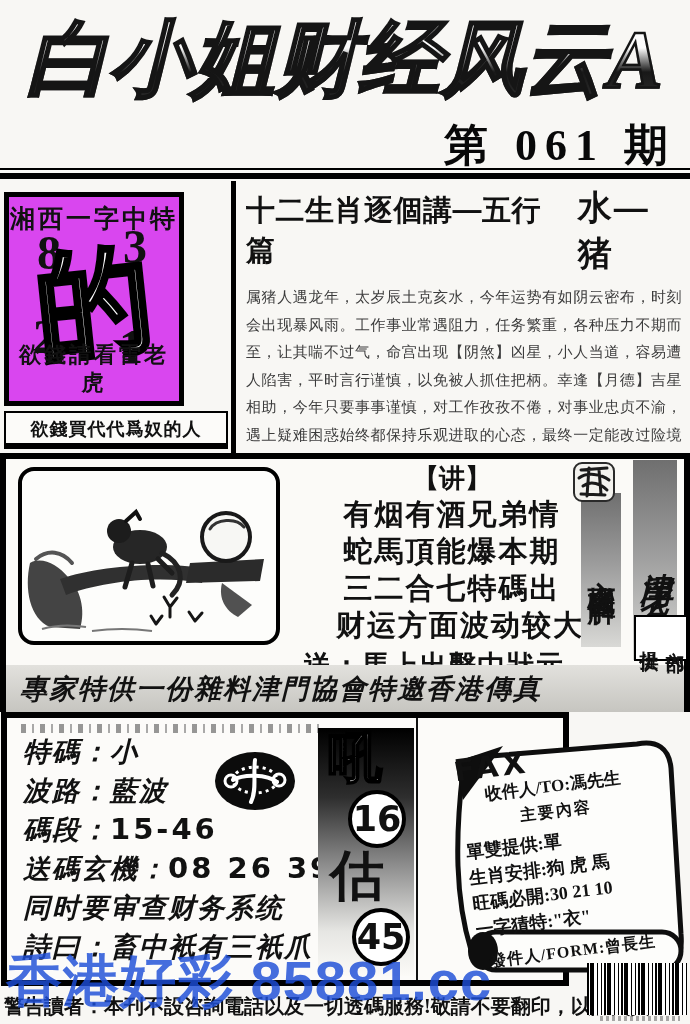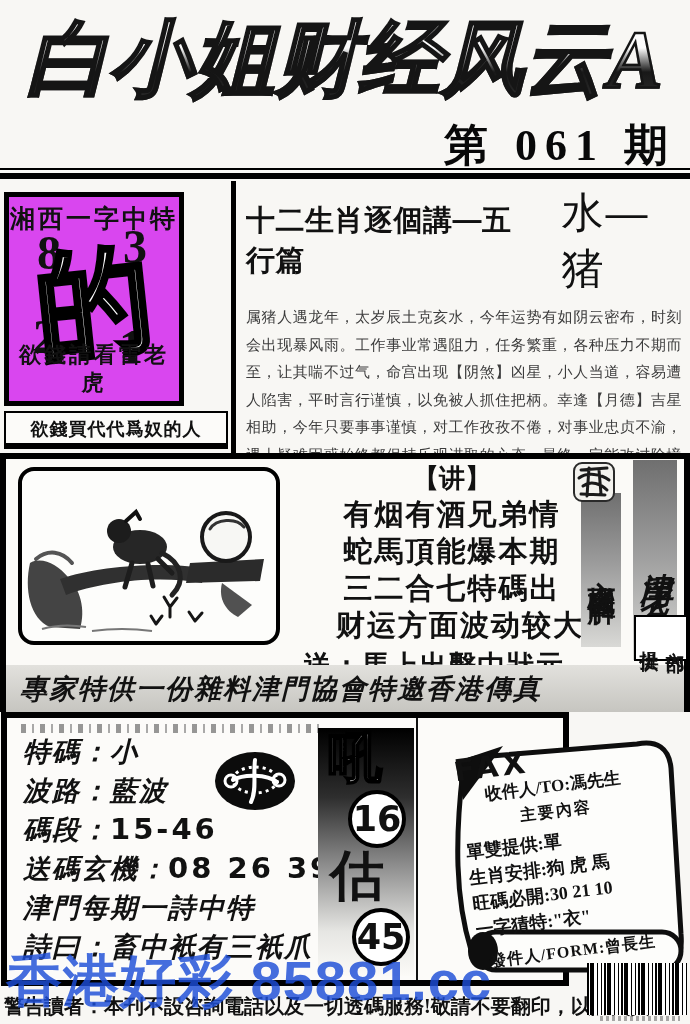--- a/index.html
+++ b/index.html
@@ -41,21 +41,21 @@
   .ocb-lines{ position:absolute; bottom:4px; width:100%; text-align:center;
     font-size:22px; font-weight:bold; letter-spacing:3px; line-height:28px;
     font-family:"Liberation Serif", serif; }
   .slogan-bar{ margin:5px 0 0 4px; width:224px; height:38px; border:2px solid #000;
     border-bottom:6px solid #000; text-align:center; line-height:33px;
     font-size:18px; font-weight:bold; letter-spacing:1px;
     font-family:"Liberation Serif", serif; background:#fcfbf9; }
   .right-col{ flex:1; border-left:5px solid #000; padding:2px 8px 0 10px; }
   .zodiac-head{ display:flex; justify-content:space-between; align-items:center; padding:2px 2px 0 0; }
   .zh-title{ font-size:29px; font-weight:900; letter-spacing:0.5px; }
-  .zh-tag{ font-size:42px; font-weight:400; letter-spacing:2px;margin-left:24px; }
+  .zh-tag{ font-size:34px; font-weight:700; letter-spacing:2px;margin-left:24px; }
   .zodiac-body{ margin-top:7px; font-size:15px; line-height:27.5px; text-align:justify;
     color:#3c3c3c; font-family:"Liberation Serif", serif; letter-spacing:0.4px; }
   
   .mid-band{ position:absolute; left:0; top:453px; width:690px; height:259px;
     border:6px solid #000; border-bottom:none; background:#fbfaf7; }
   .frame{ position:absolute; left:12px; top:8px; width:262px; height:178px;
     border:4px solid #000; border-radius:16px; background:#fdfdfb; overflow:hidden; }
   .poem{ position:absolute; left:330px; top:2px; width:232px; text-align:center;
     font-family:"Liberation Serif", serif; }
   .poem-title{ font-size:26px; font-weight:bold; }
@@ -207,21 +207,21 @@
   </div>
 
   <div class="bottom-box">
     <div class="garbled"></div>
 
     <div class="info">
       <div class="info-row"><span>特碼：</span><span>小</span></div>
       <div class="info-row"><span>波路：</span><span>藍波</span></div>
       <div class="info-row"><span>碼段：</span><span class="info-val-num">15-46</span></div>
       <div class="info-row"><span>送碼玄機：</span><span class="info-val-num">08 26 39</span></div>
-      <div class="info-row">津門每期一詩中特</div>
+      <div class="info-row">同时要审查财务系统</div>
       <div class="info-row"><span>詩曰：</span><span>畜中衹有三衹爪</span></div>
     </div>
 
     <svg class="monkey-seal" viewBox="0 0 84 62">
       <ellipse cx="42" cy="31" rx="40" ry="29" fill="#0c0c0c"></ellipse>
       <ellipse cx="42" cy="30" rx="22" ry="13" fill="none" stroke="#fff" stroke-width="3" stroke-dasharray="3 4"></ellipse>
       <path d="M42,10 C40,26 44,40 38,52" fill="none" stroke="#fff" stroke-width="4" stroke-linecap="round"></path>
       <path d="M20,30 C30,24 54,24 64,32" fill="none" stroke="#fff" stroke-width="4" stroke-linecap="round"></path>
       <circle cx="18" cy="31" r="6" fill="none" stroke="#fff" stroke-width="3"></circle>
       <circle cx="66" cy="30" r="6" fill="none" stroke="#fff" stroke-width="3"></circle>

